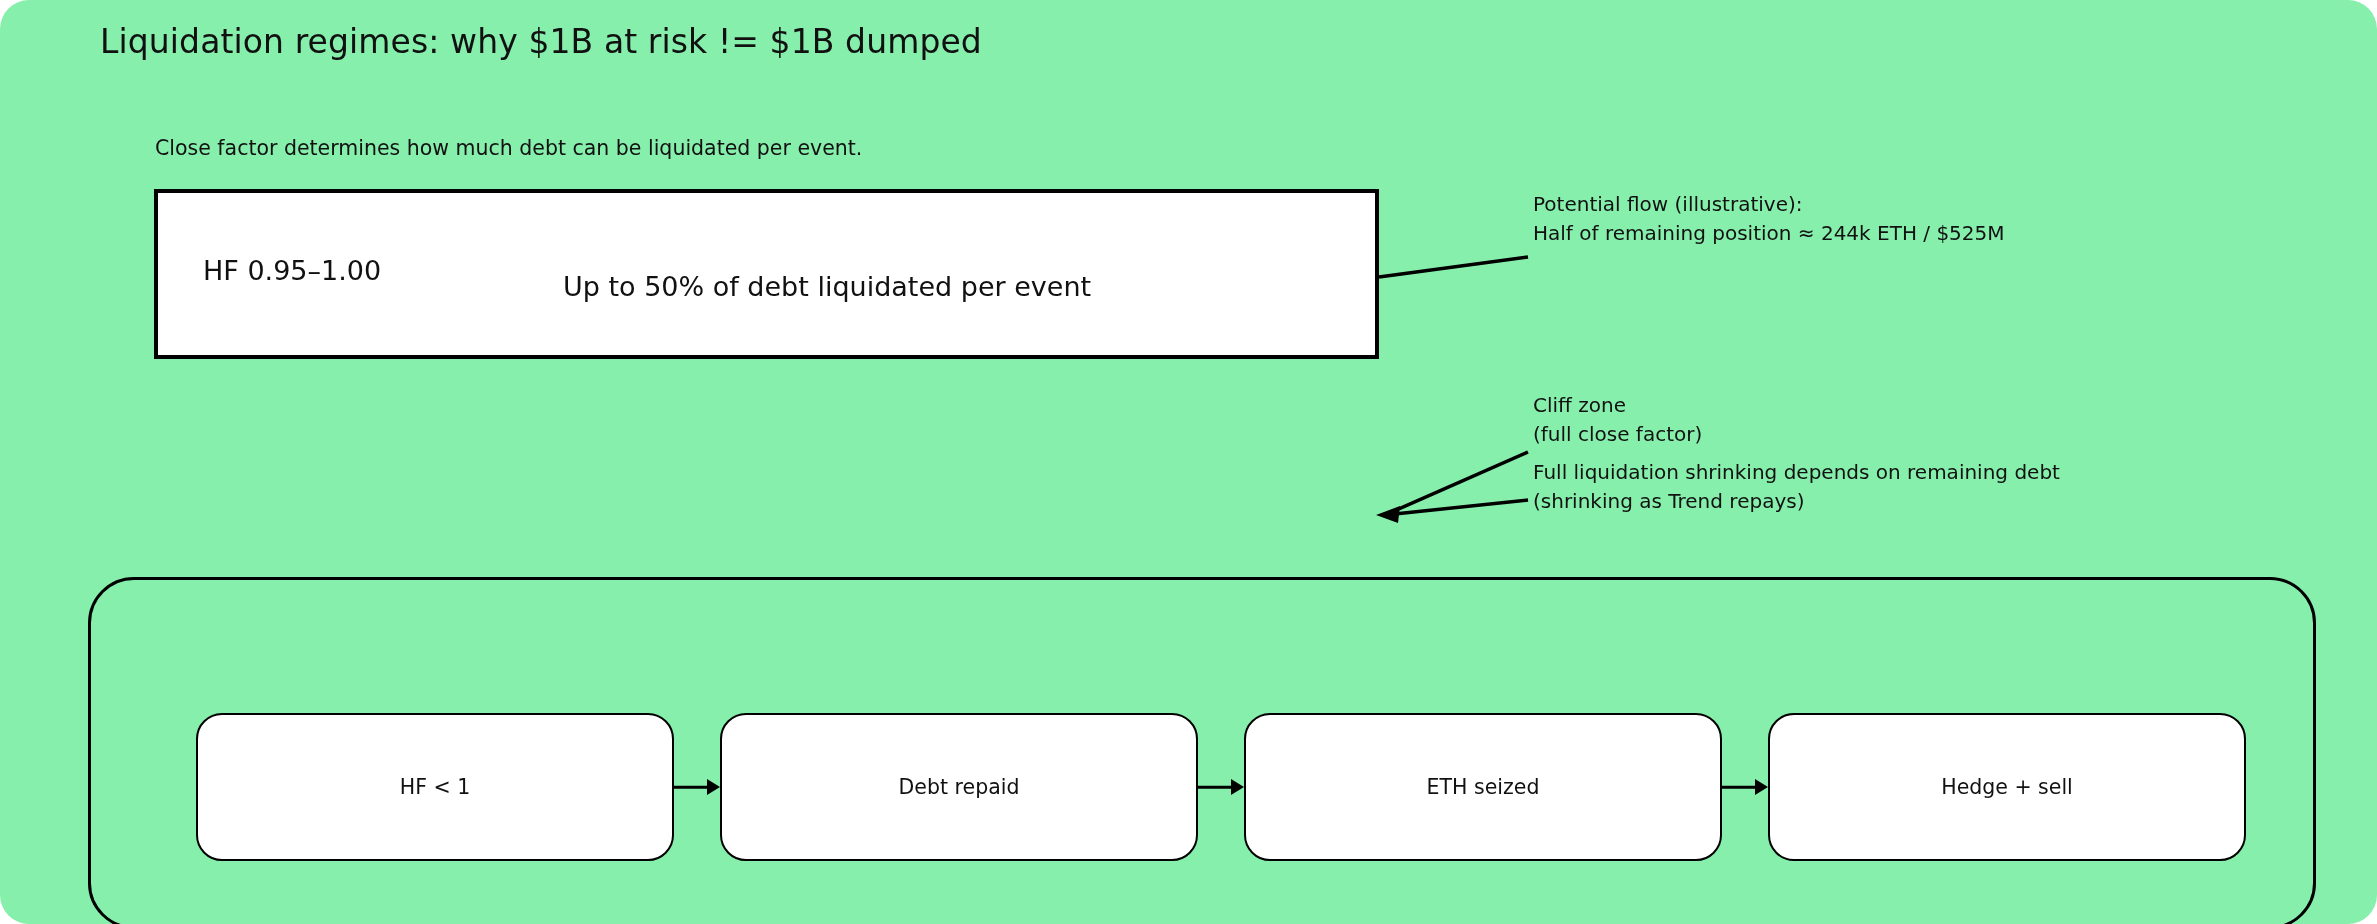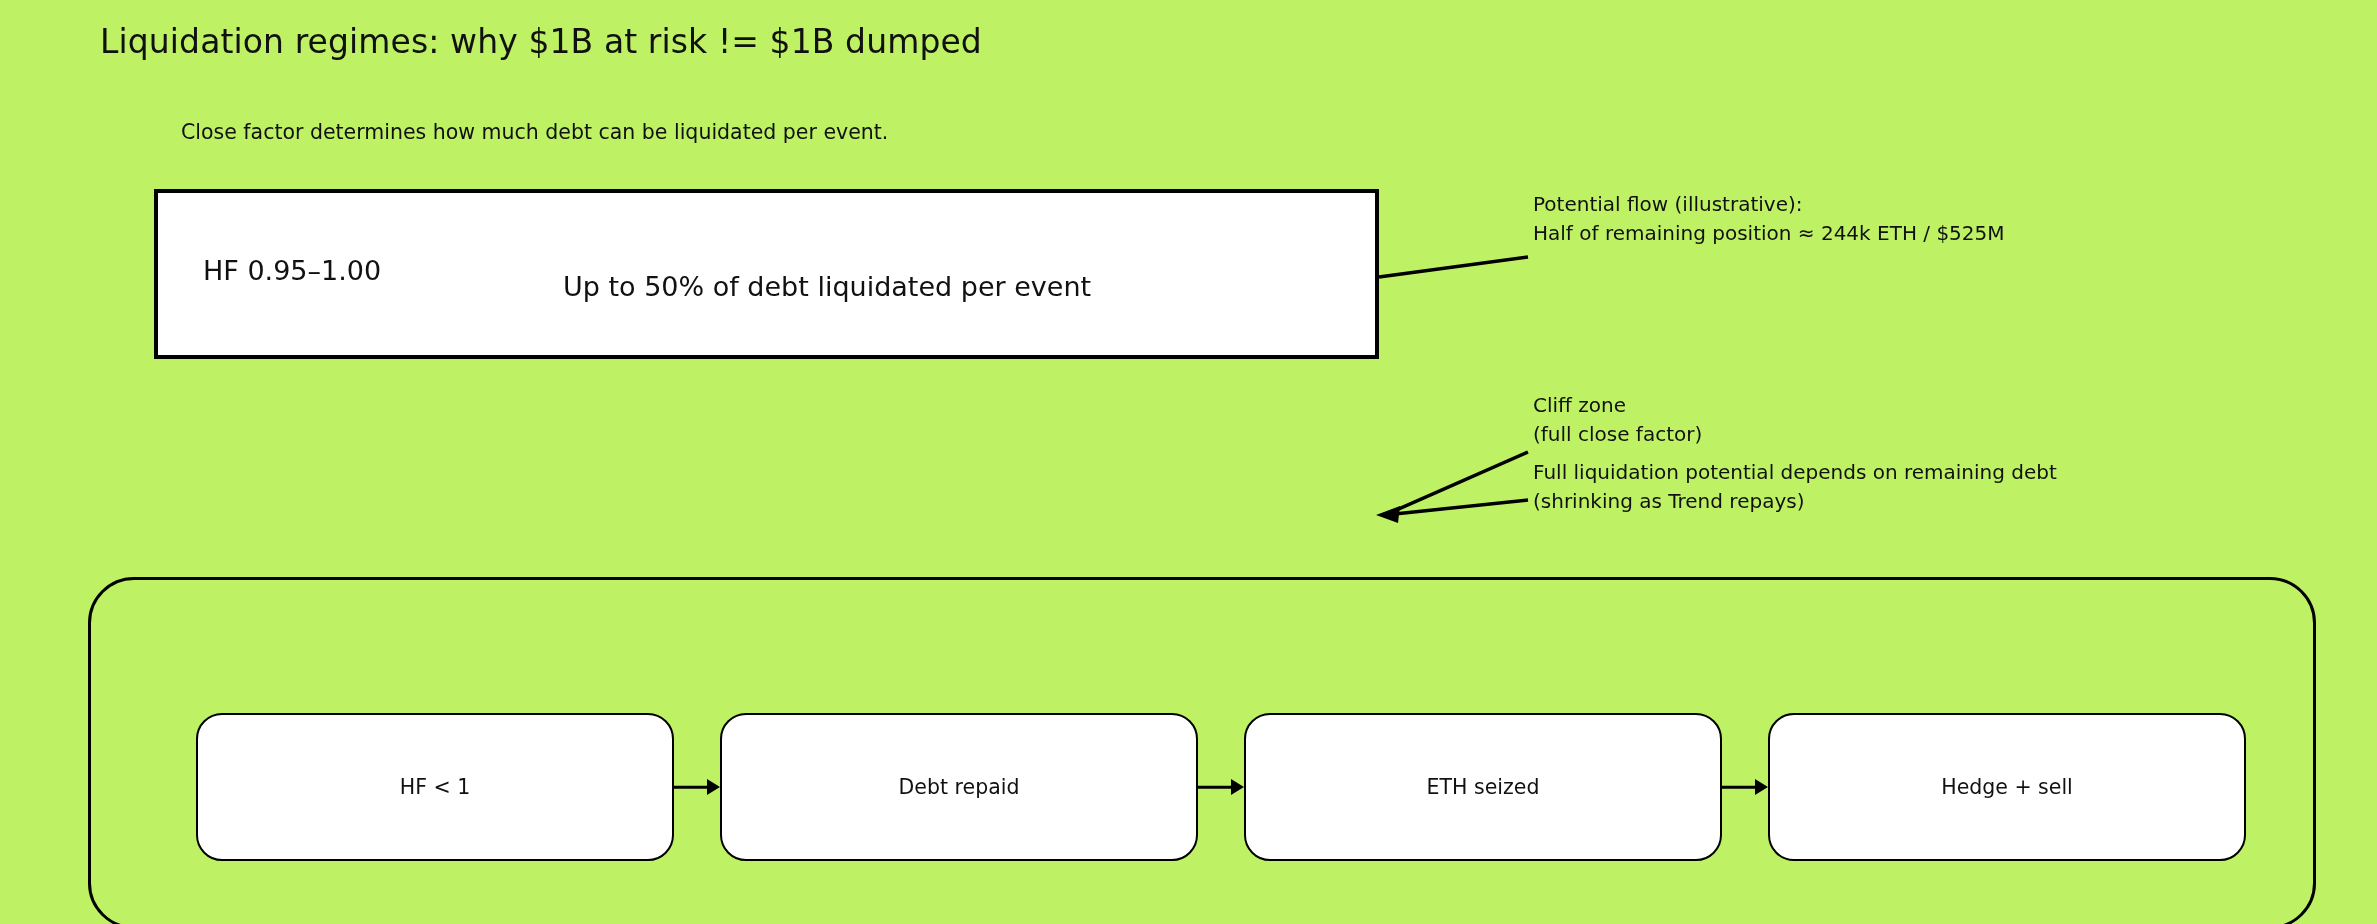--- a/index.html
+++ b/index.html
@@ -8,41 +8,41 @@
     background: #ffffff;
   }
   body {
     font-family: "DejaVu Sans", "Liberation Sans", sans-serif;
     color: #000000;
   }
   #canvas {
     position: relative;
     width: 2377px;
     height: 924px;
-    background: #bef264;
+    background: #86efac;
     overflow: hidden;
+    border-radius: 29px;
   }
   .abs { position: absolute; }
 
   
   #page-title {
     left: 100px;
     top: 22px;
     font-size: 33px;
     letter-spacing: 0.1px;
     white-space: nowrap;
     color: #111111;
   }
   #subtitle {
     left: 155px;
-    top: 120px;
+    top: 136px;
     font-size: 20.5px;
     white-space: nowrap;
     color: #111111;
-    margin-left: 26px;
   }
 
   
   .regime-box {
     box-sizing: border-box;
     background: #ffffff;
   }
   #regime-solid {
     left: 154px;
     top: 189px;
@@ -178,21 +178,21 @@
     <div>Potential flow (illustrative):</div>
     <div>Half of remaining position ≈ 244k ETH / $525M</div>
   </div>
 
   <div class="abs annotation" id="annot-cliff">
     <div>Cliff zone</div>
     <div>(full close factor)</div>
   </div>
 
   <div class="abs annotation" id="annot-full">
-    <div>Full liquidation potential depends on remaining debt</div>
+    <div>Full liquidation shrinking depends on remaining debt</div>
     <div>(shrinking as Trend repays)</div>
   </div>
 
   <svg class="abs" id="leaders" viewBox="0 0 2377 924">
 
     <line x1="1379" y1="277" x2="1528" y2="257" stroke="#000000" stroke-width="3.5"></line>
 
     <line x1="1385" y1="515" x2="1528" y2="452" stroke="#000000" stroke-width="3.5"></line>
 
     <line x1="1385" y1="515" x2="1528" y2="500" stroke="#000000" stroke-width="3.5"></line>

